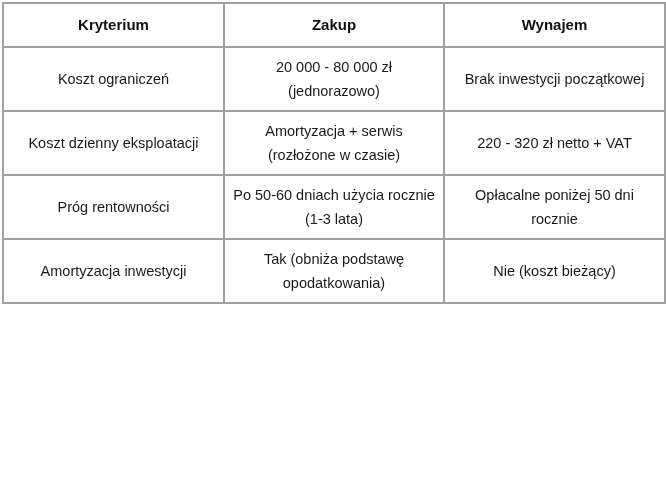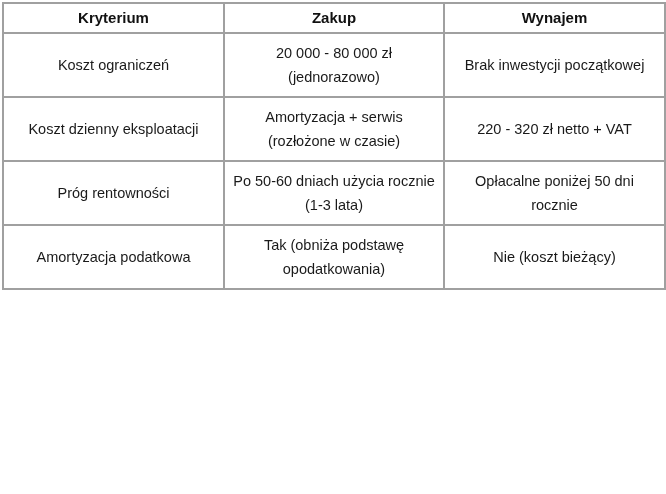--- a/index.html
+++ b/index.html
@@ -26,21 +26,21 @@
     table.cmp th, table.cmp td {
       border: 2px solid #a0a0a0;
       text-align: center;
       vertical-align: middle;
       padding: 0 6px;
       font-size: 14.5px;
       line-height: 24px;
       box-sizing: border-box;
     }
     table.cmp th {
-      height: 30px;
+      height: 44px;
       font-weight: bold;
       font-size: 15px;
       color: #111;
     }
     table.cmp td {
       height: 64px;
       font-weight: normal;
     }
     col.c1 { width: 221px; }
     col.c2 { width: 220px; }
@@ -72,18 +72,18 @@
       <td>Koszt dzienny eksploatacji</td>
       <td>Amortyzacja + serwis (rozłożone w czasie)</td>
       <td>220 - 320 zł netto + VAT</td>
     </tr>
     <tr>
       <td>Próg rentowności</td>
       <td>Po 50-60 dniach użycia rocznie (1-3 lata)</td>
       <td>Opłacalne poniżej 50 dni rocznie</td>
     </tr>
     <tr>
-      <td>Amortyzacja podatkowa</td>
+      <td>Amortyzacja inwestycji</td>
       <td>Tak (obniża podstawę opodatkowania)</td>
       <td>Nie (koszt bieżący)</td>
     </tr>
   </tbody>
 </table>
 
 </body></html>

